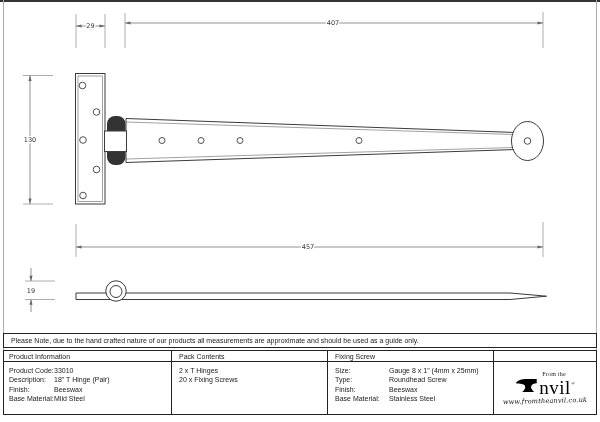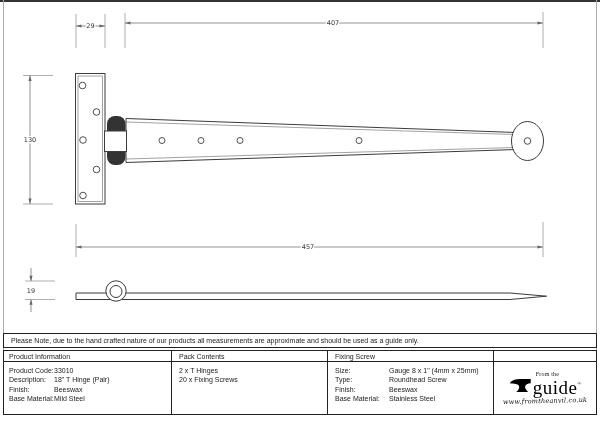--- a/index.html
+++ b/index.html
@@ -195,20 +195,20 @@
       <div class="logo">
         <div class="logo-main">
           <svg class="anvil" viewBox="0 0 36 26">
             <path fill="#000" d="M2,8 C6,4.5 11,3 16,3 L34,3 L34,9.5
                      C29,10 26,11.5 25.5,14 L25,16 C26,19 28,21.5 30.5,23
                      L11,23 C13.5,21.5 15.5,19 16,16 L15.5,13.5
                      C15,11.5 10,9.5 2,9.8 Z"></path>
           </svg>
           <div class="logo-col">
             <span class="logo-fromthe">From the</span>
-            <span class="logo-nvil"><span>guide</span><span class="reg">®</span></span>
+            <span class="logo-nvil"><span>nvil</span><span class="reg">®</span></span>
           </div>
         </div>
         <div class="logo-url">www.fromtheanvil.co.uk</div>
       </div>
     </div>
   </div>
 </div>
 
 </body></html>

